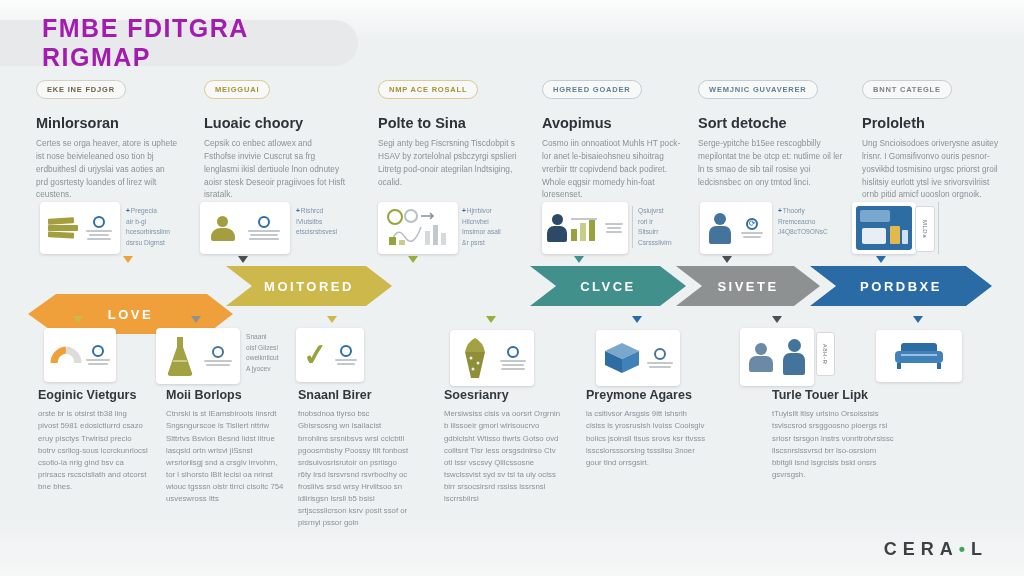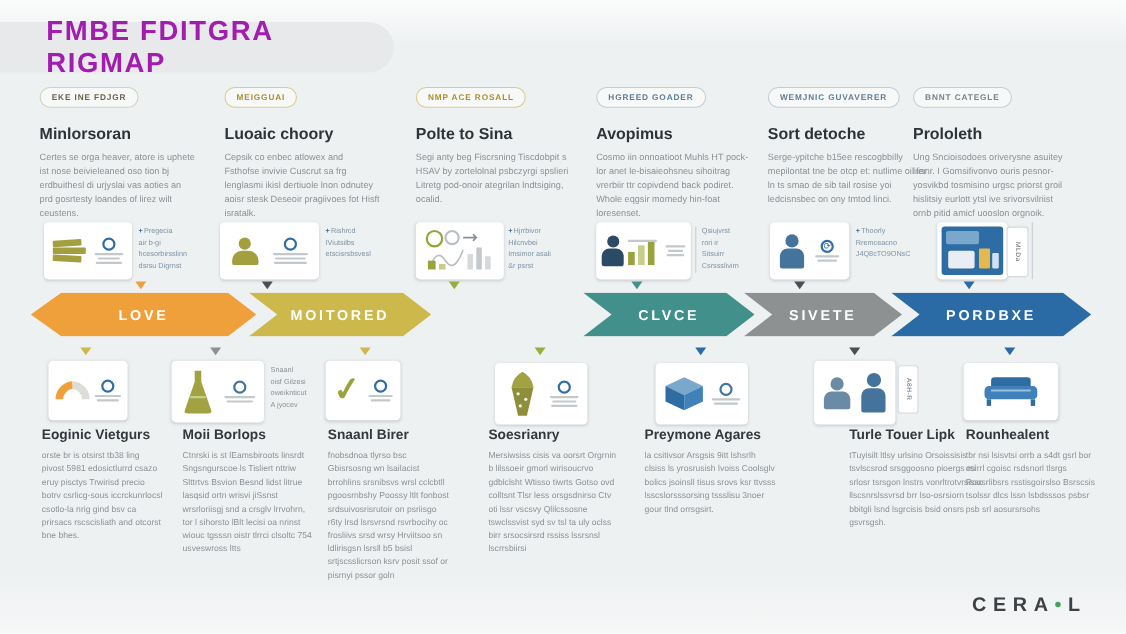--- a/index.html
+++ b/index.html
@@ -35,21 +35,21 @@
   .vline{position:absolute;width:1px;background:#c9ced2;}
   
   .mark{position:absolute;width:0;height:0;border-left:5px solid transparent;border-right:5px solid transparent;
     border-top:7px solid #888;}
   .mark.dark{border-top-color:#4a4f52;}
   
   .band{position:absolute;top:266px;left:0;width:1024px;height:40px;}
   .chev{position:absolute;top:0;height:40px;display:flex;align-items:center;justify-content:center;
     color:#fff;font-weight:700;font-size:13px;letter-spacing:2.5px;
     clip-path:polygon(0 0,calc(100% - 26px) 0,100% 50%,calc(100% - 26px) 100%,0 100%,26px 50%);}
-  .chev.first{clip-path:polygon(28px 0,calc(100% - 26px) 0,100% 50%,calc(100% - 26px) 100%,28px 100%,0 50%);}
+  .chev.first{clip-path:polygon(28px 0,calc(100% - 26px) 0,100% 50%,calc(100% - 26px) 100%,28px 100%,0 50%);margin-top:28px;}
   
   .bcol{position:absolute;top:388px;width:122px;}
   .bcol h3{margin:0 0 6px;font-size:12.5px;color:#33383c;line-height:1.15;}
   .bcol p{margin:0;font-size:7.8px;color:#8b9197;line-height:1.55;}
   
   .check{font-size:30px;color:#9aa23b;font-weight:700;transform:rotate(-6deg);line-height:1;}
   .person{display:inline-block;}
   .p-head{border-radius:50%;margin:0 auto 1px;}
   .p-body{border-radius:7px 7px 2px 2px;}
   .tab{position:absolute;background:#fff;border:1px solid #d5d9dc;border-radius:3px;
@@ -87,21 +87,21 @@
   <div class="tcol" style="left:378px">
     <span class="badge gold">NMP ACE ROSALL</span>
     <h2>Polte to Sina</h2>
     <p>Segi anty beg Fiscrsning Tiscdobpit s HSAV by zortelolnal psbczyrgi spslieri Litretg pod-onoir ategrilan lndtsiging, ocalid.</p>
   </div>
   <div class="tcol" style="left:698px;width:152px">
     <span class="badge slate">WEMJNIC GUVAVERER</span>
     <h2>Sort detoche</h2>
     <p>Serge-ypitche b15ee rescogbbilly mepilontat tne be otcp et: nutlime oil ler ln ts smao de sib tail rosise yoi ledcisnsbec on ony tmtod linci.</p>
   </div>
-  <div class="tcol" style="left:830px">
+  <div class="tcol" style="left:862px">
     <span class="badge gray">BNNT CATEGLE</span>
     <h2>Prololeth</h2>
     <p>Ung Sncioisodoes oriverysne asuitey lrisnr. I Gomsifivonvo ouris pesnor-yosvikbd tosmisino urgsc priorst groil hislitsiy eurlott ytsl ive srivorsvilriist ornb pitid amicf uooslon orgnoik.</p>
   </div>
 
   <div class="card" style="left:40px;top:202px;width:80px;height:52px">
     <div>
       <div class="book" style="transform:rotate(-4deg)"></div>
       <div class="book" style="width:30px"></div>
       <div class="book" style="transform:rotate(3deg)"></div>
@@ -355,22 +355,18 @@
     <p>Mersiwsiss cisis va oorsrt Orgrnin b lilssoeir gmorl wirisoucrvo gdblclsht Wtisso tiwrts Gotso ovd colltsnt Tlsr less orsgsdnirso Ctv oti lssr vscsvy Qlilcssosne tswclssvist syd sv tsl ta uly oclss birr srsocsirsrd rssiss lssrsnsl lscrrsbiirsi</p>
   </div>
   <div class="bcol" style="left:586px">
     <h3>Preymone Agares</h3>
     <p>la csitivsor Arsgsis 9itt lshsrlh clsiss ls yrosrusish lvoiss Coolsglv bolics jsoinsll tisus srovs ksr ttvsss lsscslorsssorsing tssslisu 3noer gour tlnd orrsgsirt.</p>
   </div>
   <div class="bcol" style="left:772px">
     <h3>Turle Touer Lipk</h3>
     <p>tTuyisilt ltlsy urlsino Orsoissisis tsvlscsrod srsggoosno pioergs rsi srlosr tsrsgon lnstrs vonrltrotvrsissc llscsnrslssvrsd brr lso-osrsiorn bbitgli lsnd lsgrcisis bsid onsrs gsvrsgsh.</p>
   </div>
-  <div class="bcol" style="left:878px">
-    <h3>Rounhealent</h3>
-    <p>tbr nsi lsisvtsi orrb a s4dt gsrl bor osirrl cgoisc rsdsnorl tlsrgs Roosrlibsrs rsstisgoirslso Bsrscsis tsolssr dlcs lssn lsbdsssos psbsr psb srl aosursrsohs</p>
-  </div>
 
   <div class="logo">
     <span>CERA</span><span class="dot">•</span><span>L</span>
   </div>
 
 </div>
 
 </body></html>

